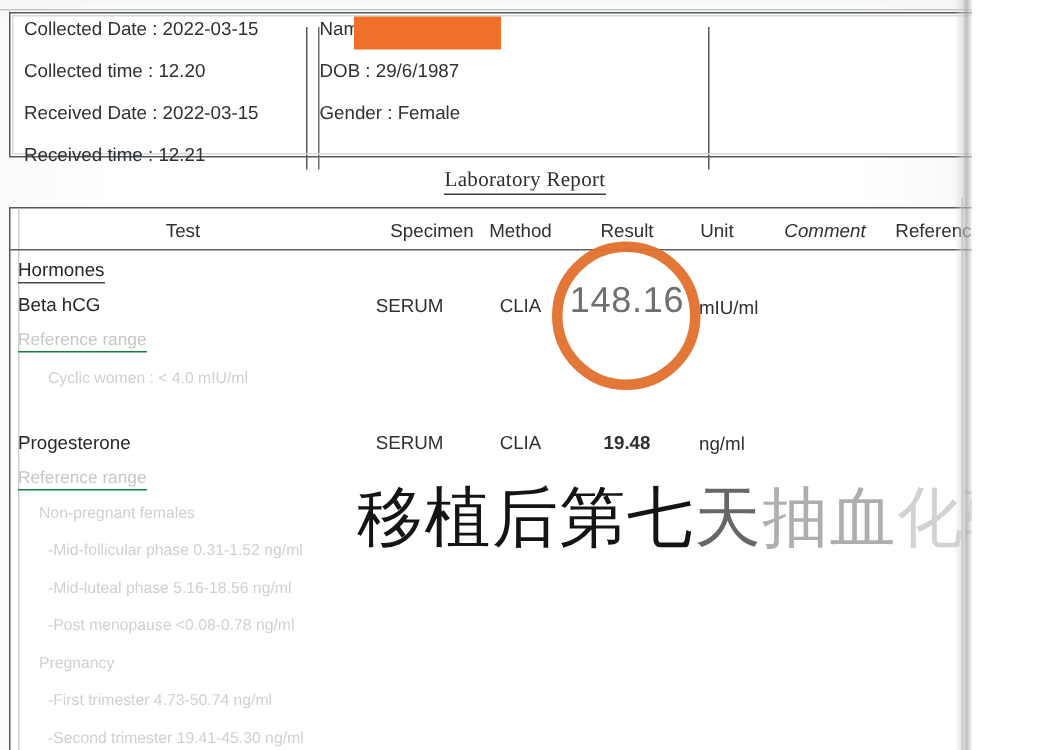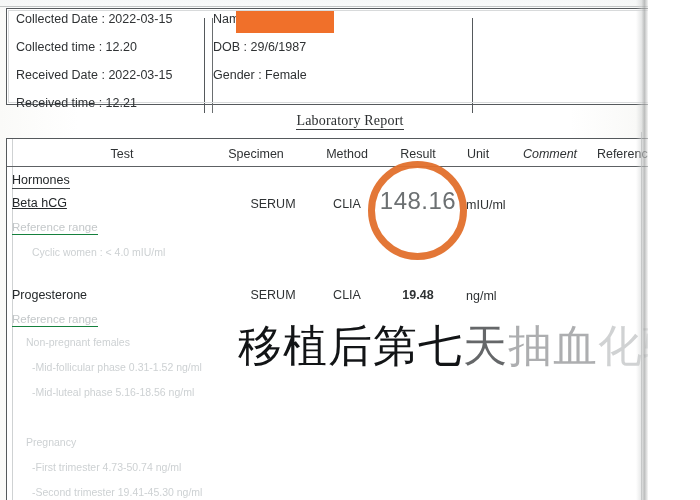--- a/index.html
+++ b/index.html
@@ -261,33 +261,33 @@
 
   <div class="report-title">
     <span>Laboratory Report</span>
   </div>
 
   <div class="table-box"></div>
   <div class="table-inner-left"></div>
   <div class="table-inner-right"></div>
 
   <div class="col-head" style="left:122px;">Test</div>
-  <div class="col-head" style="left:256px;">Specimen</div>
+  <div class="col-head" style="left:288px;">Specimen</div>
   <div class="col-head" style="left:347px;">Method</div>
   <div class="col-head" style="left:418px;">Result</div>
   <div class="col-head" style="left:478px;">Unit</div>
   <div class="col-head" style="left:550px;font-style:italic;">Comment</div>
   <div class="col-head" style="left:640px;">Reference rage</div>
   <div class="thead-rule"></div>
 
   <div class="group-label" style="top:173px;">
     <span>Hormones</span>
   </div>
 
-  <div class="test-name" style="top:196px;text-decoration:underline;">Beta hCG</div>
+  <div class="test-name" style="top:196px;">Beta hCG</div>
   <div class="cell center" style="left:273px; top:197px;">SERUM</div>
   <div class="cell center" style="left:347px; top:197px;">CLIA</div>
   <div class="cell" style="left:466px; top:198px;">mIU/ml</div>
 
   <div class="ref-head" style="top:221px;">
     <span>Reference range</span>
   </div>
   <div class="ref-item" style="top:246px;">Cyclic women : &lt; 4.0 mIU/ml</div>
 
   <div class="test-name" style="top:288px;">Progesterone</div>
@@ -295,20 +295,21 @@
   <div class="cell center" style="left:347px; top:288px;">CLIA</div>
   <div class="cell center" style="left:418px; top:288px;font-weight:bold;">19.48</div>
   <div class="cell" style="left:466px; top:289px;">ng/ml</div>
 
   <div class="ref-head" style="top:313px;">
     <span>Reference range</span>
   </div>
   <div class="ref-item indent" style="top:336px;">Non-pregnant females</div>
   <div class="ref-item" style="top:361px;">-Mid-follicular phase 0.31-1.52 ng/ml</div>
   <div class="ref-item" style="top:386px;">-Mid-luteal phase 5.16-18.56 ng/ml</div>
+  <div class="ref-item" style="top:411px;">-Post menopause &lt;0.08-0.78 ng/ml</div>
   <div class="ref-item indent" style="top:436px;">Pregnancy</div>
   <div class="ref-item" style="top:461px;">-First trimester 4.73-50.74 ng/ml</div>
   <div class="ref-item" style="top:486px;">-Second trimester 19.41-45.30 ng/ml</div>
 
   <div class="annot-circle" style="border-color: rgb(226, 112, 44);"></div>
   <div class="result-big">148.16</div>
 
   <div class="caption-overlay">
     <span>移植后第七</span><span class="fade1">天</span><span class="fade2">抽血</span><span class="fade3">化验</span>
   </div>

